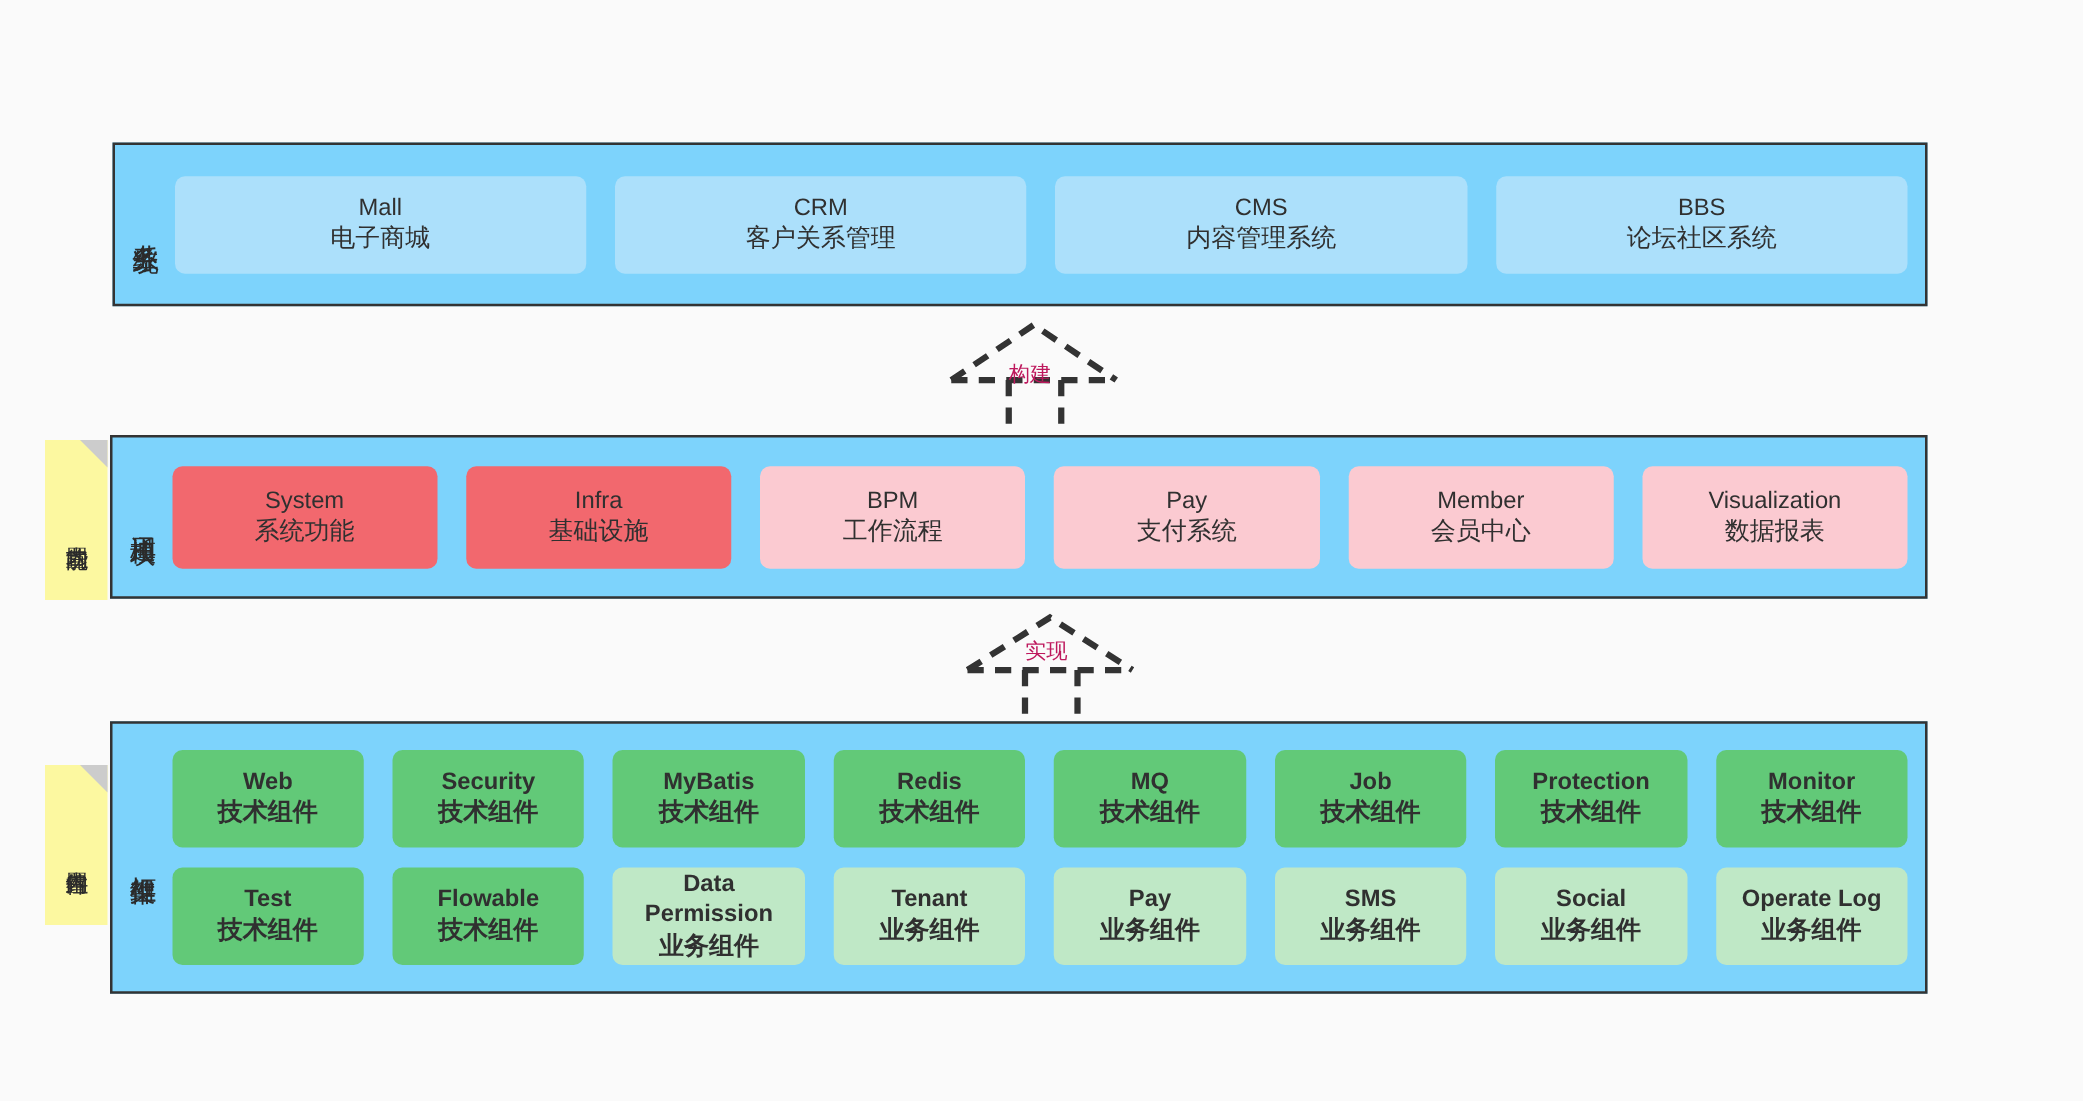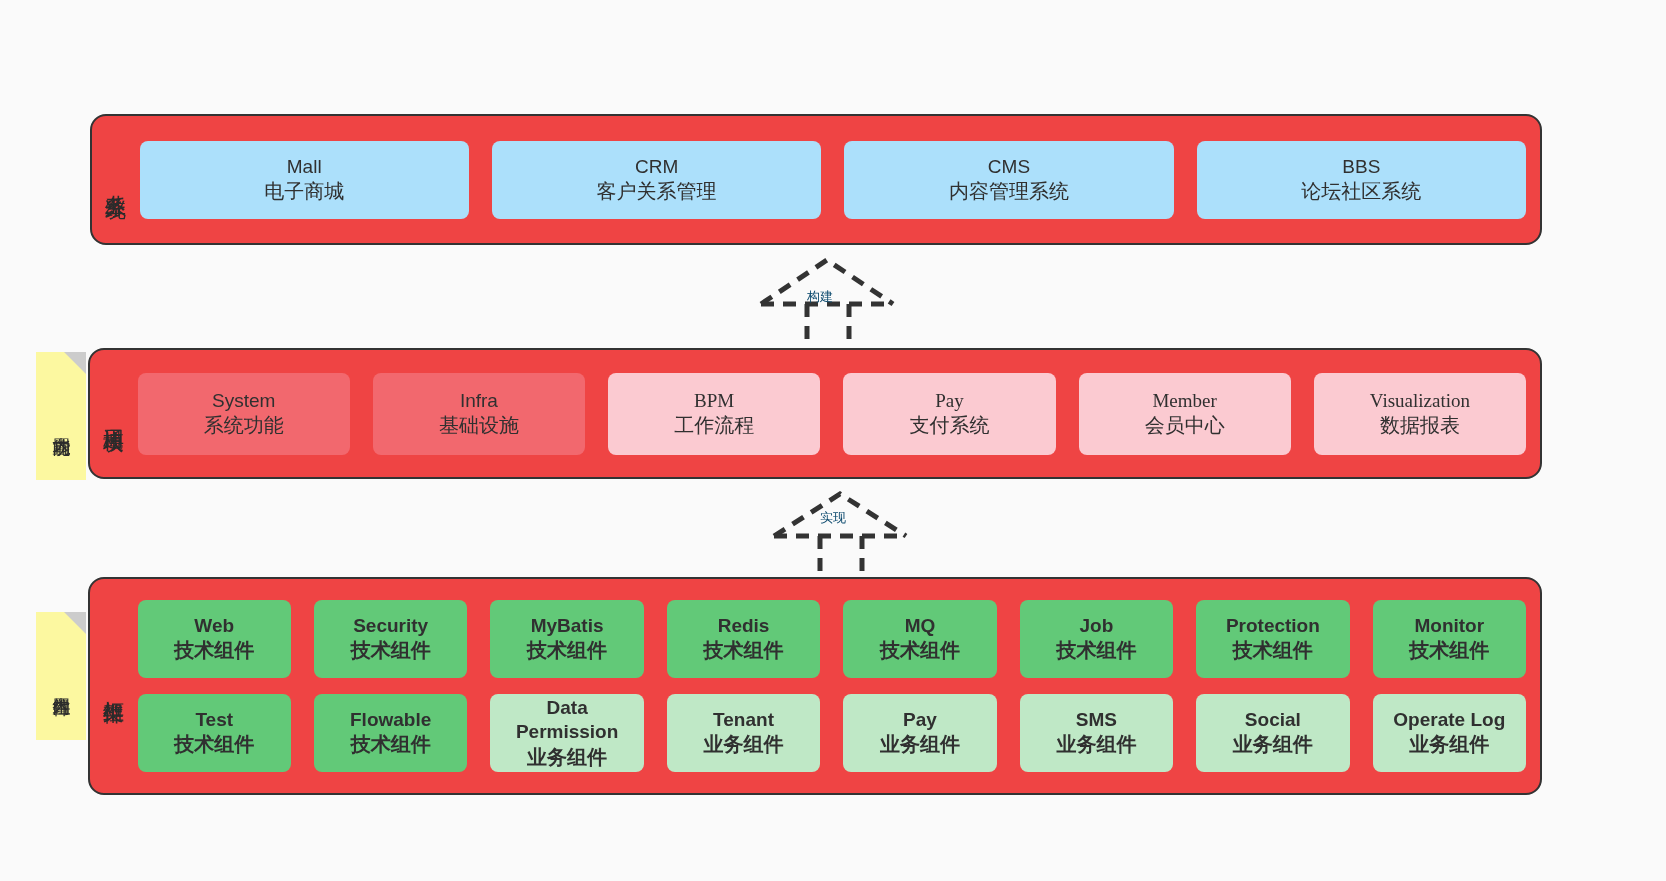--- a/index.html
+++ b/index.html
@@ -19,23 +19,23 @@
   #canvas {
     position: absolute;
     left: 0; top: 0;
     width: 1666px;
     height: 881px;
   }
 
   
   .layer {
     position: absolute;
-    background: #ef4444;
+    background: #7dd3fc;
     border: 2px solid #333333;
-    border-radius: 16px;
+    border-radius: 0;
     box-sizing: border-box;
     display: flex;
     flex-direction: row;
     align-items: stretch;
   }
 
   
   .layer-caption {
     writing-mode: vertical-rl;
     text-orientation: upright;
@@ -88,21 +88,21 @@
     font-size: 20px;
   }
 
   .h-business { height: 78px; }
   .h-module   { height: 82px; }
   .h-frame    { height: 78px; font-weight: bold; }
 
   
   .c-blue        { background: #ace0fb; }
   .c-red         { background: #f2686e; }
-  .c-pink        { background: #fbcad1; font-family: Liberation Serif, serif; }
+  .c-pink        { background: #fbcad1; }
   .c-green-dark  { background: #62c978; }
   .c-green-light { background: #bfe8c6; }
 
   
   .sticky {
     position: absolute;
     background: #fcf8a0;
     width: 50px;
     box-sizing: border-box;
     display: flex;
@@ -128,22 +128,22 @@
     border-top: 22px solid #cccccc;
     border-left: 22px solid transparent;
   }
 
   
   .arrow-wrap {
     position: absolute;
   }
   .arrow-label {
     position: absolute;
-    font-size: 13px;
-    color: #0c4a6e;
+    font-size: 17px;
+    color: #be185d;
     background: transparent;
     white-space: nowrap;
   }
 </style>
 </head>
 <body>
 
 <div id="canvas">
 
   <div class="layer" id="layer-business" style="left:90px; top:114px; width:1452px; height:131px;">

